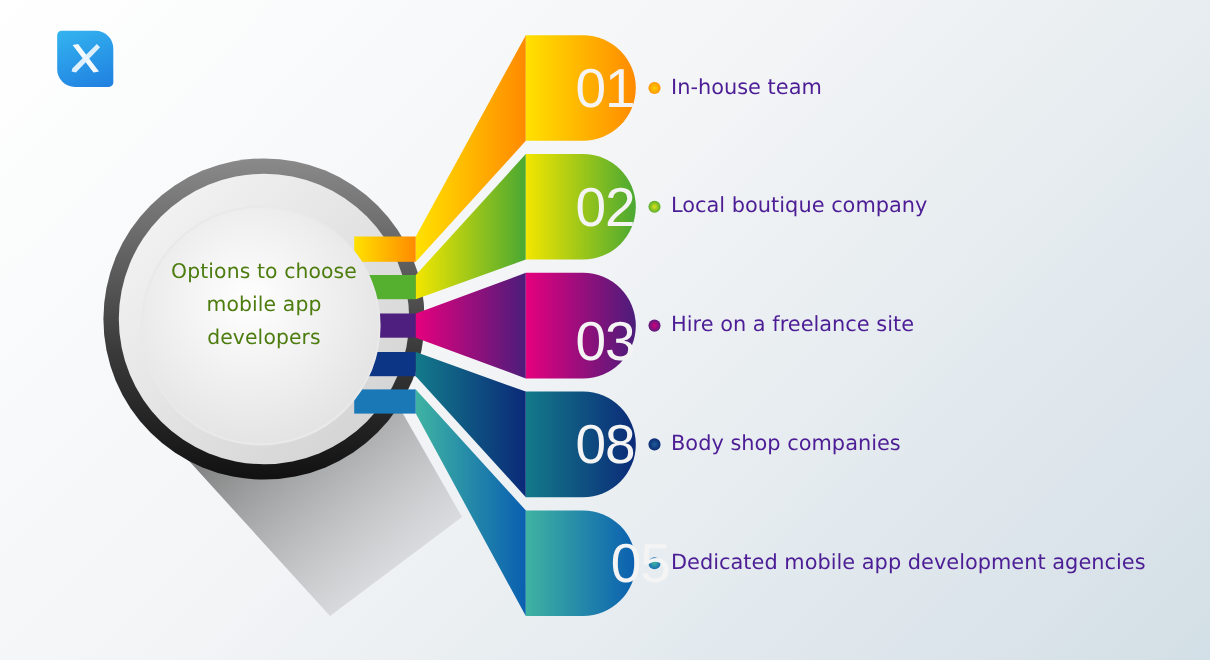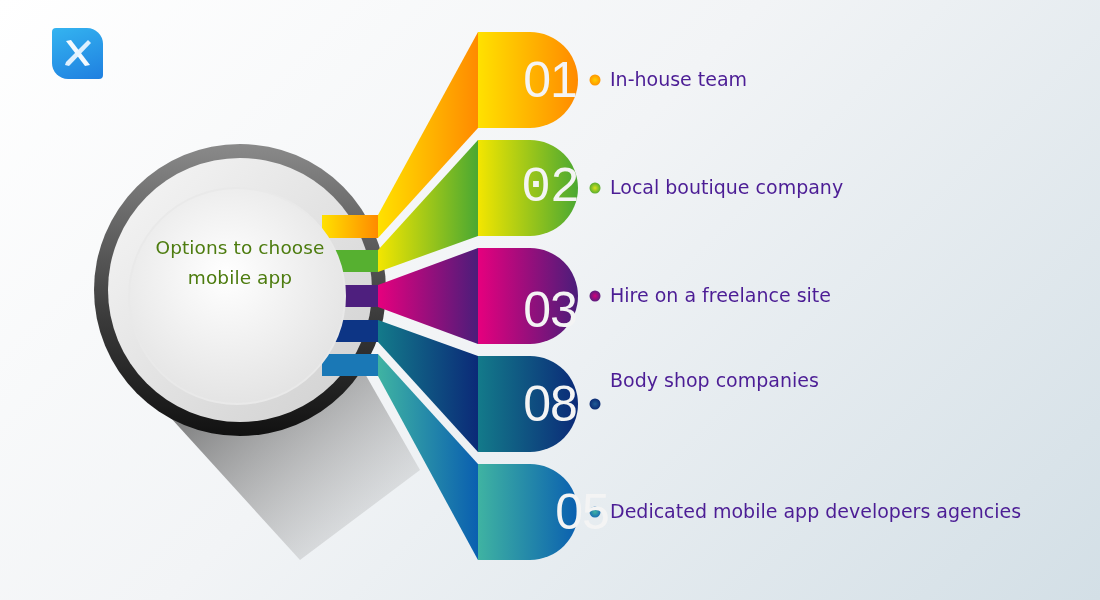--- a/index.html
+++ b/index.html
@@ -129,25 +129,26 @@
   <circle cx="595" cy="80" r="5.5" fill="url(#b1)"></circle>
   <circle cx="595" cy="188" r="5.5" fill="url(#b2)"></circle>
   <circle cx="595" cy="296" r="5.5" fill="url(#b3)"></circle>
   <circle cx="595" cy="404" r="5.5" fill="url(#b4)"></circle>
   <circle cx="595" cy="512" r="5.5" fill="url(#b5)"></circle>
 </svg>
 
 <div class="center-text">
   <div>Options to choose</div>
   <div>mobile app</div>
+  <div>developers</div>
 </div>
 
 <div class="num" style="left:478px; top:32px;">01</div>
-<div class="num" style="left:478px; top:140px;font-family:Liberation Mono, monospace;">02</div>
+<div class="num" style="left:478px; top:140px;">02</div>
 <div class="num" style="left:478px; top:262px;">03</div>
 <div class="num" style="left:478px; top:356px;">08</div>
 <div class="num" style="left:478px; top:464px;padding-left:32px;">05</div>
 
 <div class="item" style="left:610px; top:68px;">In-house team</div>
 <div class="item" style="left:610px; top:176px;">Local boutique company</div>
 <div class="item" style="left:610px; top:284px;">Hire on a freelance site</div>
-<div class="item" style="left:610px; top:369px;">Body shop companies</div>
-<div class="item" style="left:610px; top:500px;">Dedicated mobile app developers agencies</div>
+<div class="item" style="left:610px; top:392px;">Body shop companies</div>
+<div class="item" style="left:610px; top:500px;">Dedicated mobile app development agencies</div>
 
 </body></html>

